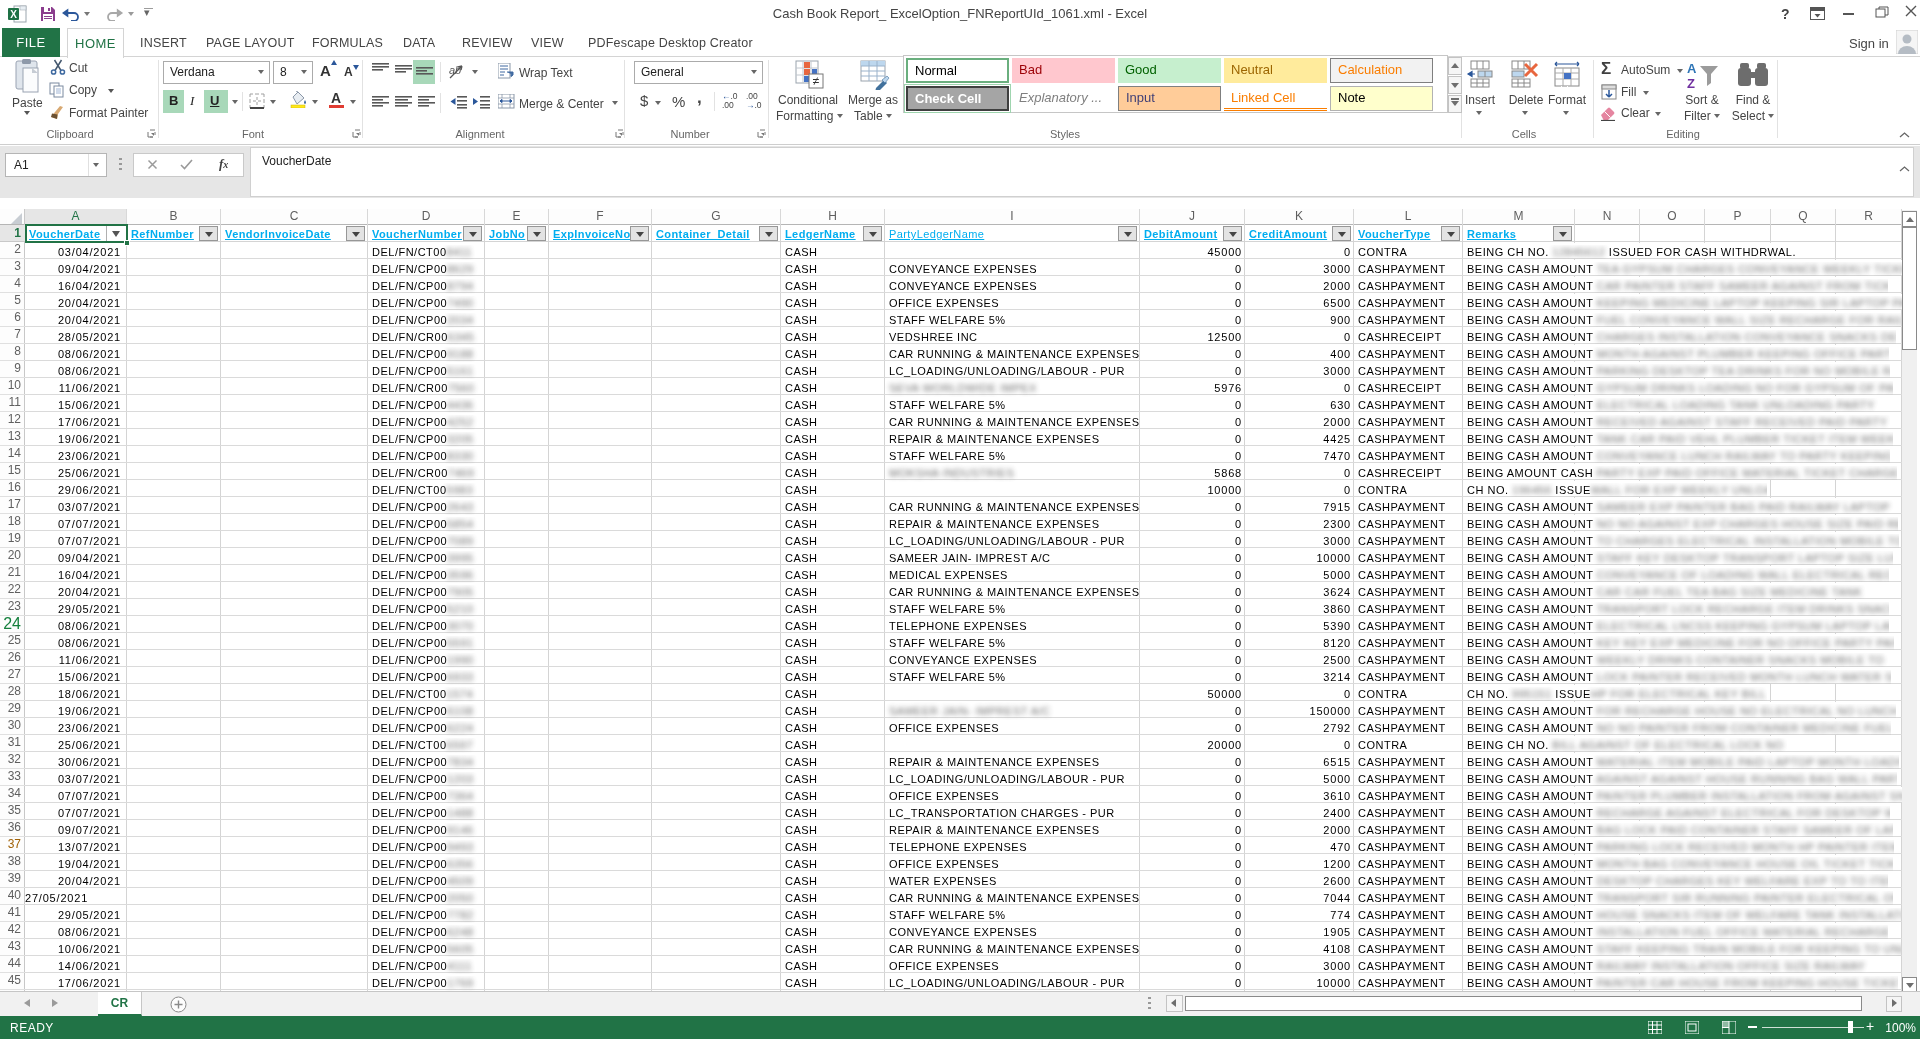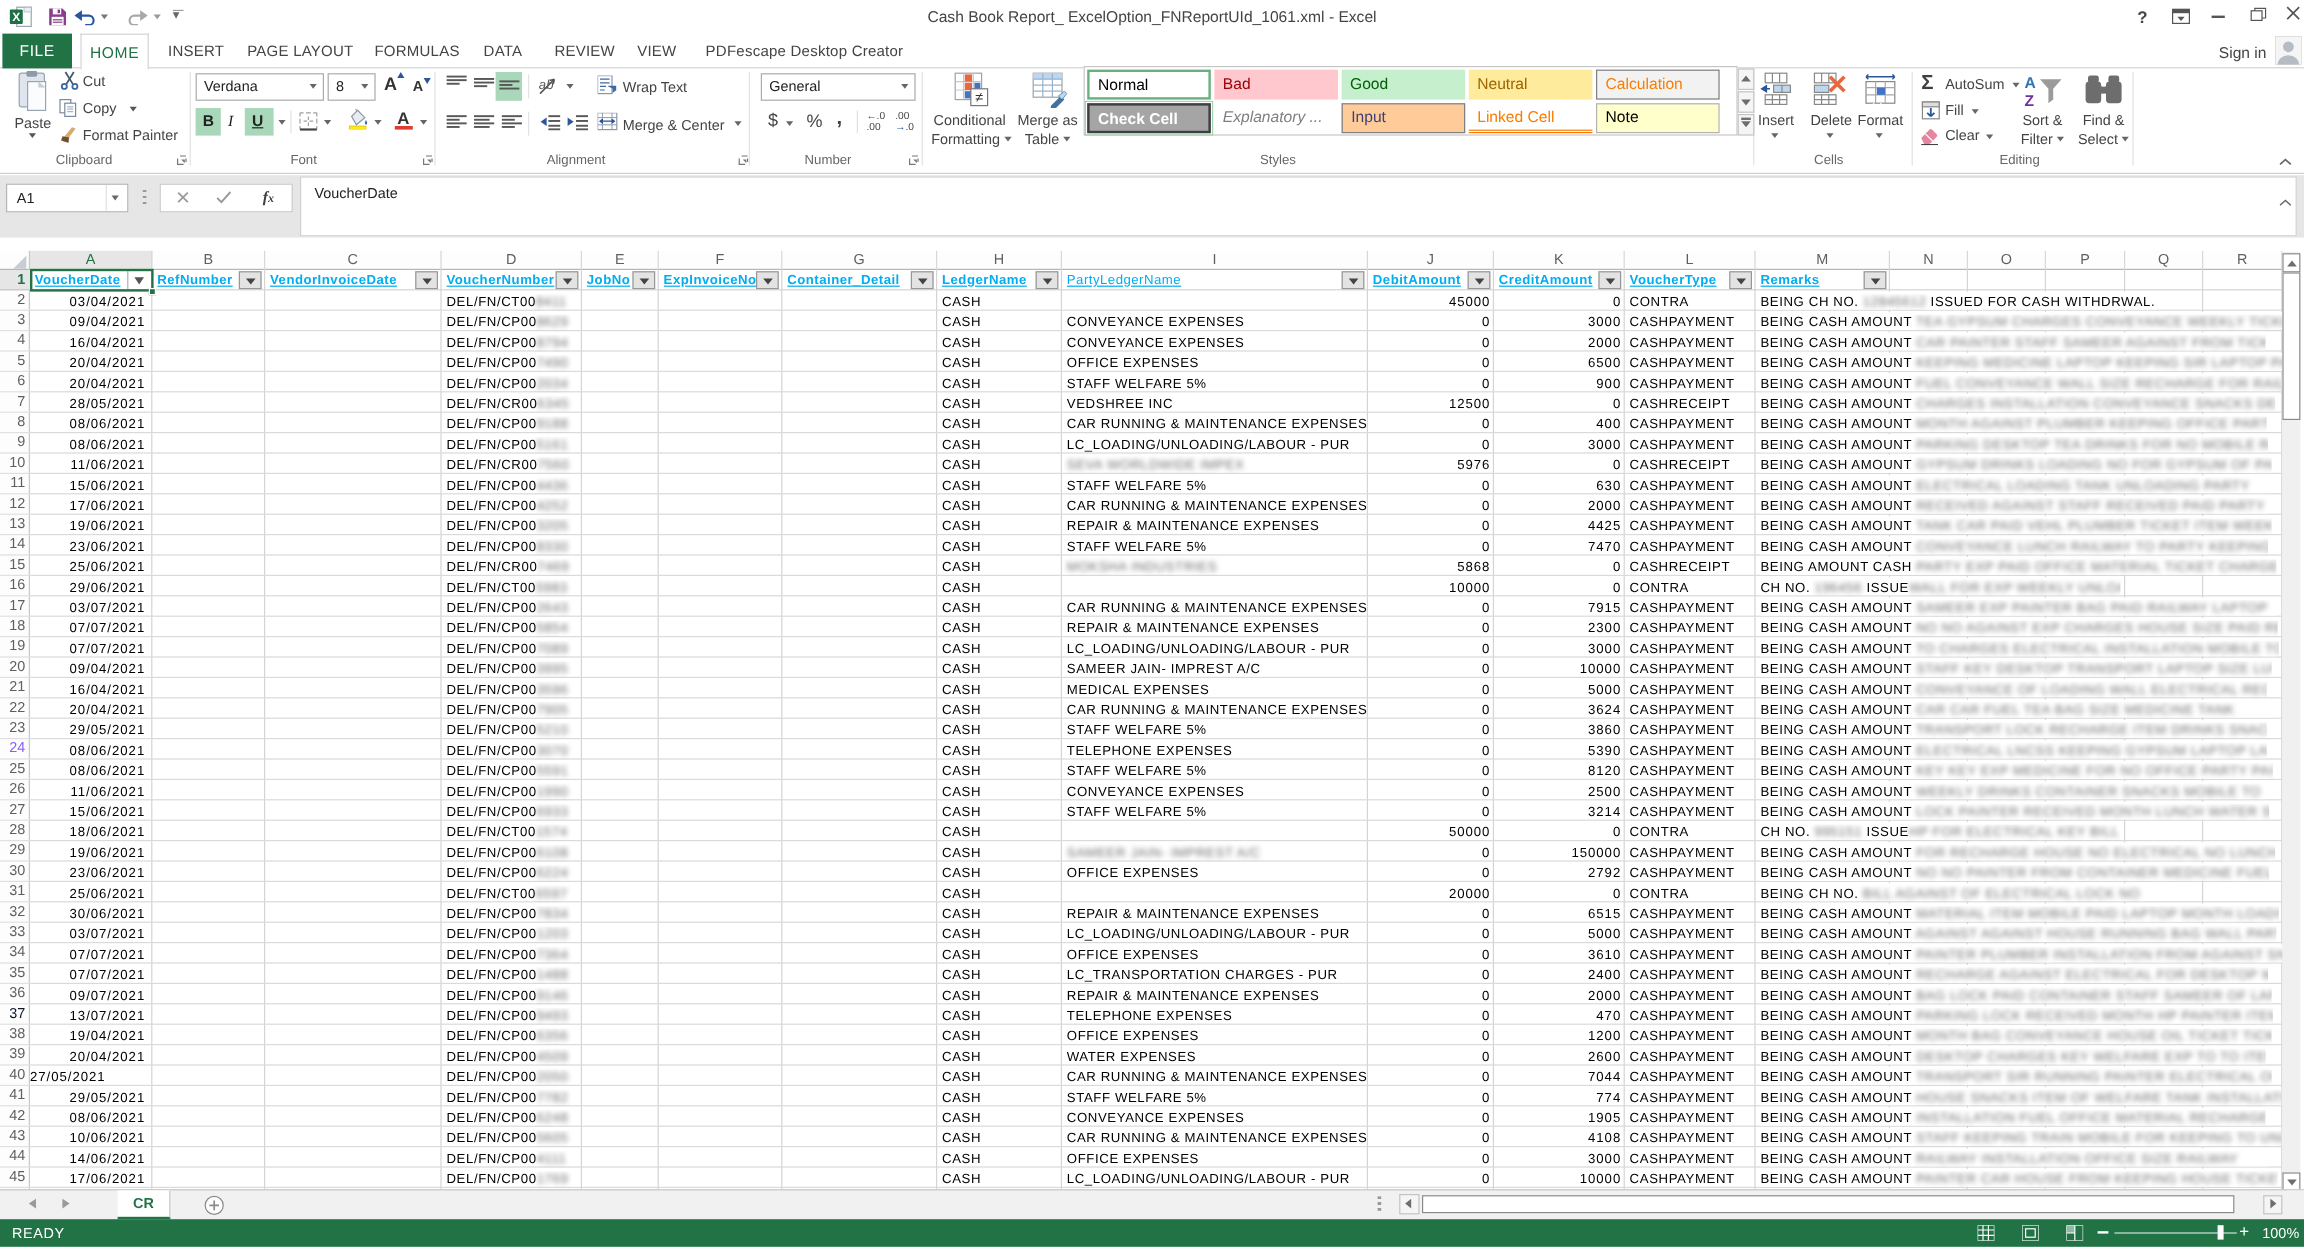--- a/index.html
+++ b/index.html
@@ -403,34 +403,34 @@
 <div class="abs" style="left:0;top:446px;width:25px;height:17px;color:#5f5f5f;font-size:12px;text-align:right;line-height:15px;padding-right:4px;border-bottom:1px solid #e0e0e0;overflow:hidden">14</div>
 <div class="abs" style="left:0;top:463px;width:25px;height:17px;color:#5f5f5f;font-size:12px;text-align:right;line-height:15px;padding-right:4px;border-bottom:1px solid #e0e0e0;overflow:hidden">15</div>
 <div class="abs" style="left:0;top:480px;width:25px;height:17px;color:#5f5f5f;font-size:12px;text-align:right;line-height:15px;padding-right:4px;border-bottom:1px solid #e0e0e0;overflow:hidden">16</div>
 <div class="abs" style="left:0;top:497px;width:25px;height:17px;color:#5f5f5f;font-size:12px;text-align:right;line-height:15px;padding-right:4px;border-bottom:1px solid #e0e0e0;overflow:hidden">17</div>
 <div class="abs" style="left:0;top:514px;width:25px;height:17px;color:#5f5f5f;font-size:12px;text-align:right;line-height:15px;padding-right:4px;border-bottom:1px solid #e0e0e0;overflow:hidden">18</div>
 <div class="abs" style="left:0;top:531px;width:25px;height:17px;color:#5f5f5f;font-size:12px;text-align:right;line-height:15px;padding-right:4px;border-bottom:1px solid #e0e0e0;overflow:hidden">19</div>
 <div class="abs" style="left:0;top:548px;width:25px;height:17px;color:#5f5f5f;font-size:12px;text-align:right;line-height:15px;padding-right:4px;border-bottom:1px solid #e0e0e0;overflow:hidden">20</div>
 <div class="abs" style="left:0;top:565px;width:25px;height:17px;color:#5f5f5f;font-size:12px;text-align:right;line-height:15px;padding-right:4px;border-bottom:1px solid #e0e0e0;overflow:hidden">21</div>
 <div class="abs" style="left:0;top:582px;width:25px;height:17px;color:#5f5f5f;font-size:12px;text-align:right;line-height:15px;padding-right:4px;border-bottom:1px solid #e0e0e0;overflow:hidden">22</div>
 <div class="abs" style="left:0;top:599px;width:25px;height:17px;color:#5f5f5f;font-size:12px;text-align:right;line-height:15px;padding-right:4px;border-bottom:1px solid #e0e0e0;overflow:hidden">23</div>
-<div class="abs" style="left:0;top:616px;width:25px;height:17px;color:#8b5cf6;font-size:12px;text-align:right;line-height:15px;padding-right:4px;border-bottom:1px solid #e0e0e0;overflow:hidden">24</div>
+<div class="abs" style="left:0;top:616px;width:25px;height:17px;color:#15803d;font-size:16px;text-align:right;line-height:15px;padding-right:4px;border-bottom:1px solid #e0e0e0;overflow:hidden">24</div>
 <div class="abs" style="left:0;top:633px;width:25px;height:17px;color:#5f5f5f;font-size:12px;text-align:right;line-height:15px;padding-right:4px;border-bottom:1px solid #e0e0e0;overflow:hidden">25</div>
 <div class="abs" style="left:0;top:650px;width:25px;height:17px;color:#5f5f5f;font-size:12px;text-align:right;line-height:15px;padding-right:4px;border-bottom:1px solid #e0e0e0;overflow:hidden">26</div>
 <div class="abs" style="left:0;top:667px;width:25px;height:17px;color:#5f5f5f;font-size:12px;text-align:right;line-height:15px;padding-right:4px;border-bottom:1px solid #e0e0e0;overflow:hidden">27</div>
 <div class="abs" style="left:0;top:684px;width:25px;height:17px;color:#5f5f5f;font-size:12px;text-align:right;line-height:15px;padding-right:4px;border-bottom:1px solid #e0e0e0;overflow:hidden">28</div>
 <div class="abs" style="left:0;top:701px;width:25px;height:17px;color:#5f5f5f;font-size:12px;text-align:right;line-height:15px;padding-right:4px;border-bottom:1px solid #e0e0e0;overflow:hidden">29</div>
 <div class="abs" style="left:0;top:718px;width:25px;height:17px;color:#5f5f5f;font-size:12px;text-align:right;line-height:15px;padding-right:4px;border-bottom:1px solid #e0e0e0;overflow:hidden">30</div>
 <div class="abs" style="left:0;top:735px;width:25px;height:17px;color:#5f5f5f;font-size:12px;text-align:right;line-height:15px;padding-right:4px;border-bottom:1px solid #e0e0e0;overflow:hidden">31</div>
 <div class="abs" style="left:0;top:752px;width:25px;height:17px;color:#5f5f5f;font-size:12px;text-align:right;line-height:15px;padding-right:4px;border-bottom:1px solid #e0e0e0;overflow:hidden">32</div>
 <div class="abs" style="left:0;top:769px;width:25px;height:17px;color:#5f5f5f;font-size:12px;text-align:right;line-height:15px;padding-right:4px;border-bottom:1px solid #e0e0e0;overflow:hidden">33</div>
 <div class="abs" style="left:0;top:786px;width:25px;height:17px;color:#5f5f5f;font-size:12px;text-align:right;line-height:15px;padding-right:4px;border-bottom:1px solid #e0e0e0;overflow:hidden">34</div>
 <div class="abs" style="left:0;top:803px;width:25px;height:17px;color:#5f5f5f;font-size:12px;text-align:right;line-height:15px;padding-right:4px;border-bottom:1px solid #e0e0e0;overflow:hidden">35</div>
 <div class="abs" style="left:0;top:820px;width:25px;height:17px;color:#5f5f5f;font-size:12px;text-align:right;line-height:15px;padding-right:4px;border-bottom:1px solid #e0e0e0;overflow:hidden">36</div>
-<div class="abs" style="left:0;top:837px;width:25px;height:17px;color:#0f172a;font-size:12px;text-align:right;line-height:15px;padding-right:4px;border-bottom:1px solid #e0e0e0;overflow:hidden">37</div>
+<div class="abs" style="left:0;top:837px;width:25px;height:17px;color:#a16207;font-size:12px;text-align:right;line-height:15px;padding-right:4px;border-bottom:1px solid #e0e0e0;overflow:hidden">37</div>
 <div class="abs" style="left:0;top:854px;width:25px;height:17px;color:#5f5f5f;font-size:12px;text-align:right;line-height:15px;padding-right:4px;border-bottom:1px solid #e0e0e0;overflow:hidden">38</div>
 <div class="abs" style="left:0;top:871px;width:25px;height:17px;color:#5f5f5f;font-size:12px;text-align:right;line-height:15px;padding-right:4px;border-bottom:1px solid #e0e0e0;overflow:hidden">39</div>
 <div class="abs" style="left:0;top:888px;width:25px;height:17px;color:#5f5f5f;font-size:12px;text-align:right;line-height:15px;padding-right:4px;border-bottom:1px solid #e0e0e0;overflow:hidden">40</div>
 <div class="abs" style="left:0;top:905px;width:25px;height:17px;color:#5f5f5f;font-size:12px;text-align:right;line-height:15px;padding-right:4px;border-bottom:1px solid #e0e0e0;overflow:hidden">41</div>
 <div class="abs" style="left:0;top:922px;width:25px;height:17px;color:#5f5f5f;font-size:12px;text-align:right;line-height:15px;padding-right:4px;border-bottom:1px solid #e0e0e0;overflow:hidden">42</div>
 <div class="abs" style="left:0;top:939px;width:25px;height:17px;color:#5f5f5f;font-size:12px;text-align:right;line-height:15px;padding-right:4px;border-bottom:1px solid #e0e0e0;overflow:hidden">43</div>
 <div class="abs" style="left:0;top:956px;width:25px;height:17px;color:#5f5f5f;font-size:12px;text-align:right;line-height:15px;padding-right:4px;border-bottom:1px solid #e0e0e0;overflow:hidden">44</div>
 <div class="abs" style="left:0;top:973px;width:25px;height:17px;color:#5f5f5f;font-size:12px;text-align:right;line-height:15px;padding-right:4px;border-bottom:1px solid #e0e0e0;overflow:hidden">45</div>
 <div class="vline" style="left:126px;top:225px;height:766px"></div>
 <div class="vline" style="left:220px;top:225px;height:766px"></div>

